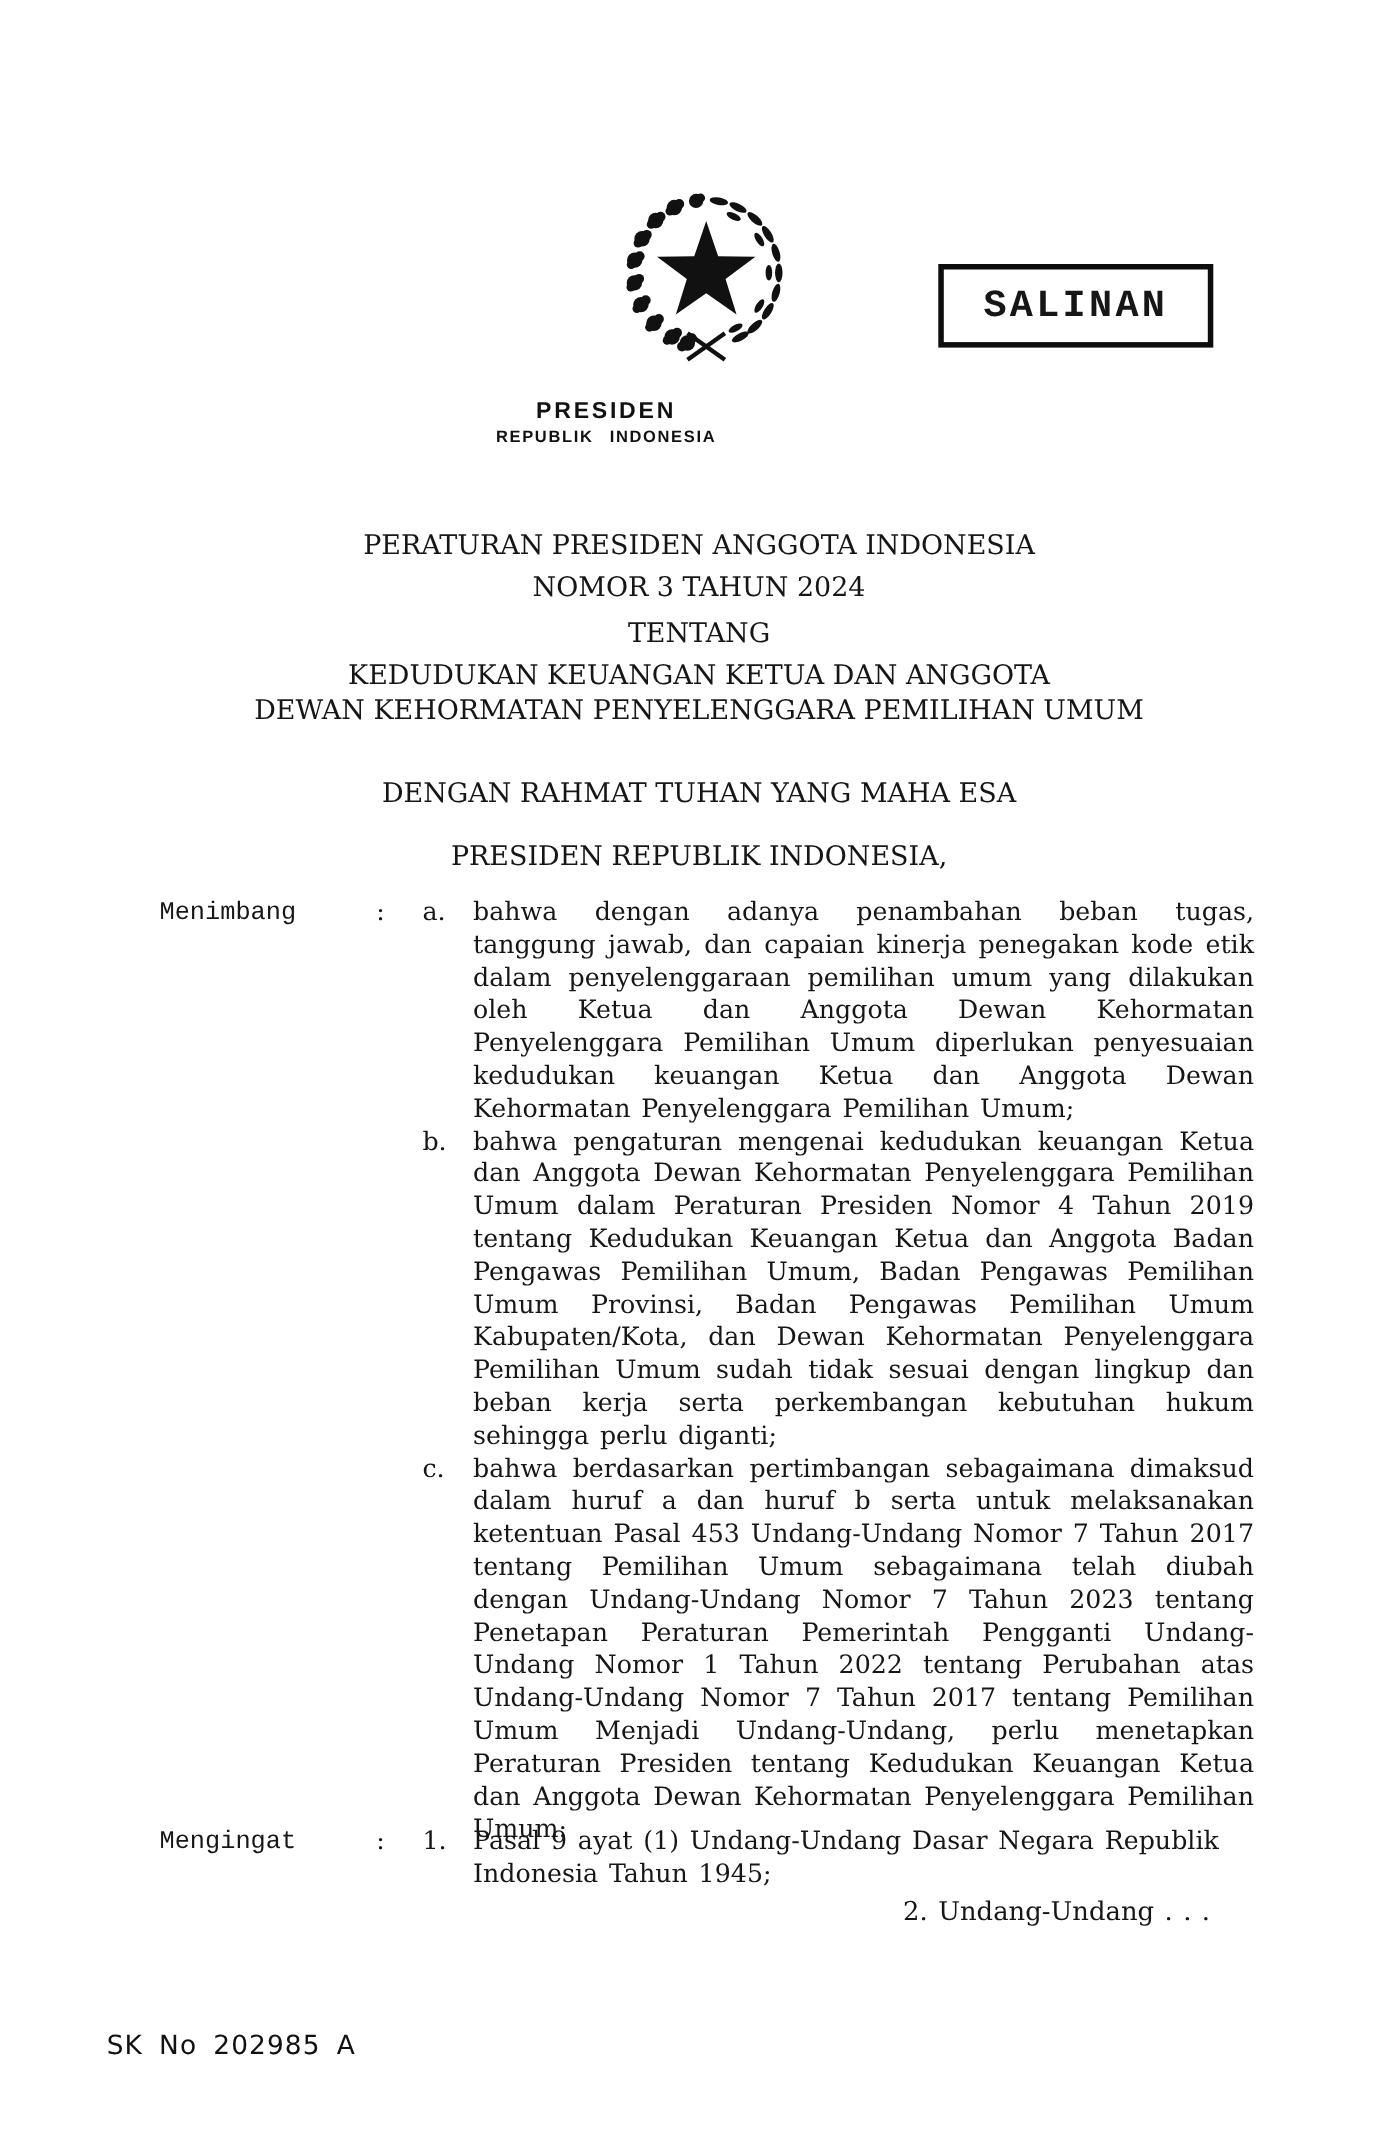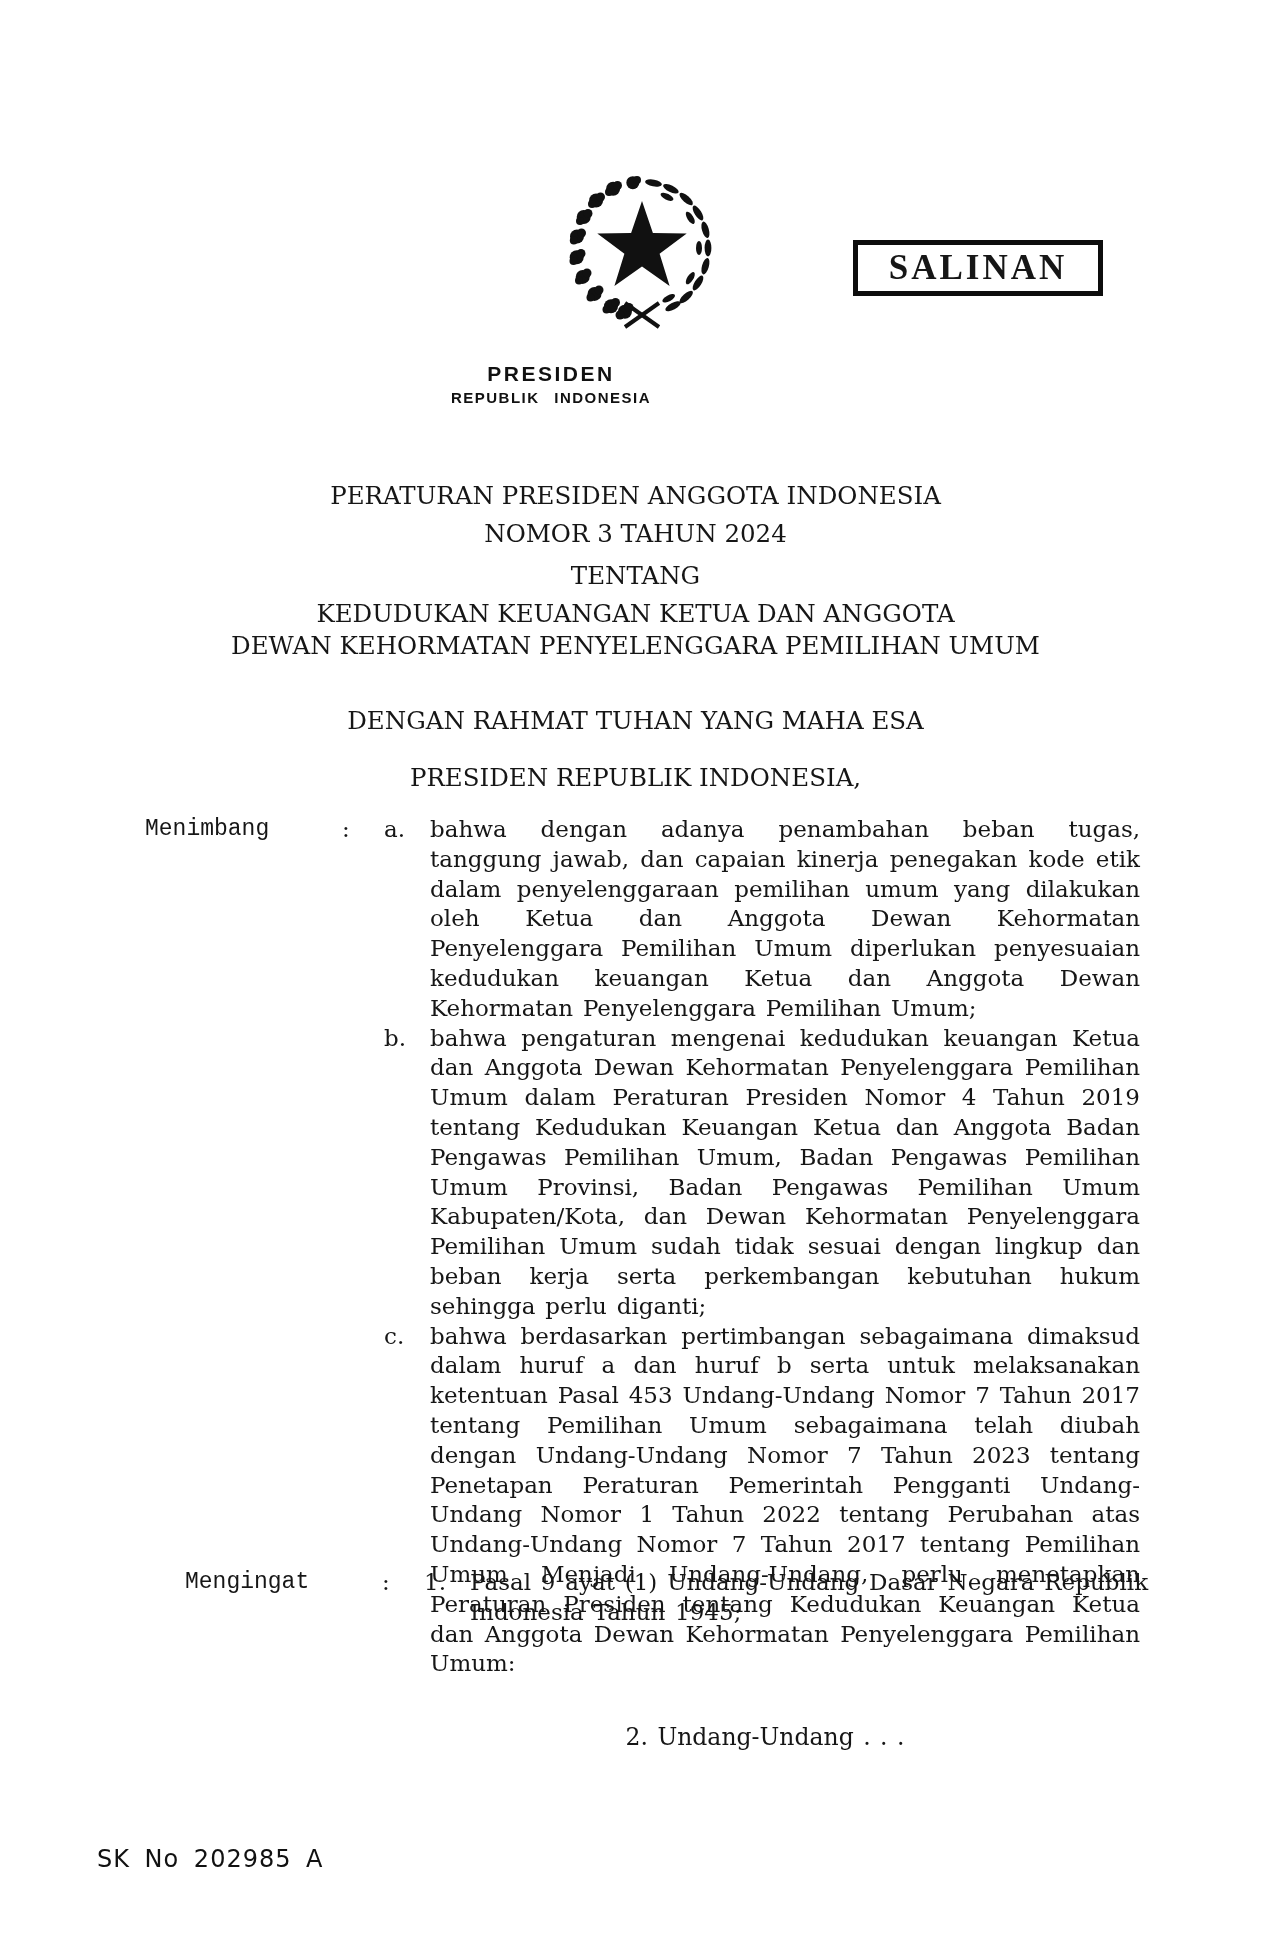--- a/index.html
+++ b/index.html
@@ -9,25 +9,25 @@
     height:1953px;
     background:#ffffff;
     margin:0 auto;
     font-family:"DejaVu Serif", serif;
     color:#161616;
     overflow:hidden;
   }
   
   .stamp{
     position:absolute; left:853px; top:240px;
-    width:250px; height:56px; box-sizing:border-box;
+    width:250px; height:76px; box-sizing:border-box;
     border:5px solid #0d0d0d;
     display:flex; align-items:center; justify-content:center;
     font-weight:bold; font-size:35px; letter-spacing:3px;
-    font-family:Liberation Serif, serif;
+    font-family:Liberation Mono, monospace;
   }
   
   .emblem{ position:absolute; left:561px; top:170px; width:160px; height:163px; }
   
   .letterhead{
     position:absolute; left:0; top:362px; width:1102px;
     text-align:center; font-family:"Liberation Sans", sans-serif;
     font-weight:bold; color:#111;
   }
   .letterhead .l1{ font-size:21px; letter-spacing:2.5px; }
@@ -51,35 +51,35 @@
     text-align:center; font-size:24.5px;
   }
   
   .clause{
     position:absolute; left:145px; width:995px;
     display:grid; grid-template-columns:197px 42px 1fr;
     font-size:23px; line-height:29.8px;
     word-spacing:2.5px;
   }
   .clause-menimbang{ top:815px; }
-  .clause-mengingat{ top:1568px;margin-left:40px; }
+  .clause-mengingat{ top:1660px; }
   .clause-label{ grid-column:1;font-family:Liberation Mono, monospace; }
   .clause-colon{ grid-column:2; }
   .clause-items{ grid-column:3; margin:0; padding:0; list-style:none; }
   .citem{ display:grid; grid-template-columns:46px 710px; }
   .citem .marker{ grid-column:1; }
   .citem p{ grid-column:2; margin:0; text-align:justify; }
   .citem.plain p{ text-align:left; }
   .citem.h-a{ min-height:207px; }
   .citem.h-b{ min-height:296px; }
   .citem.h-c{ min-height:325px; }
   
   .continuation{
     position:absolute; left:430px; top:1723px; width:670px;
-    text-align:center; font-size:23.5px; word-spacing:2px;
+    text-align:right; font-size:23.5px; word-spacing:2px;
   }
   
   .footer{
     position:absolute; left:97px; top:1845px;
     font-family:"DejaVu Sans", sans-serif;
     font-size:24px; letter-spacing:1px; word-spacing:6px; color:#111;
   }
 </style>
 </head>
 <body>

